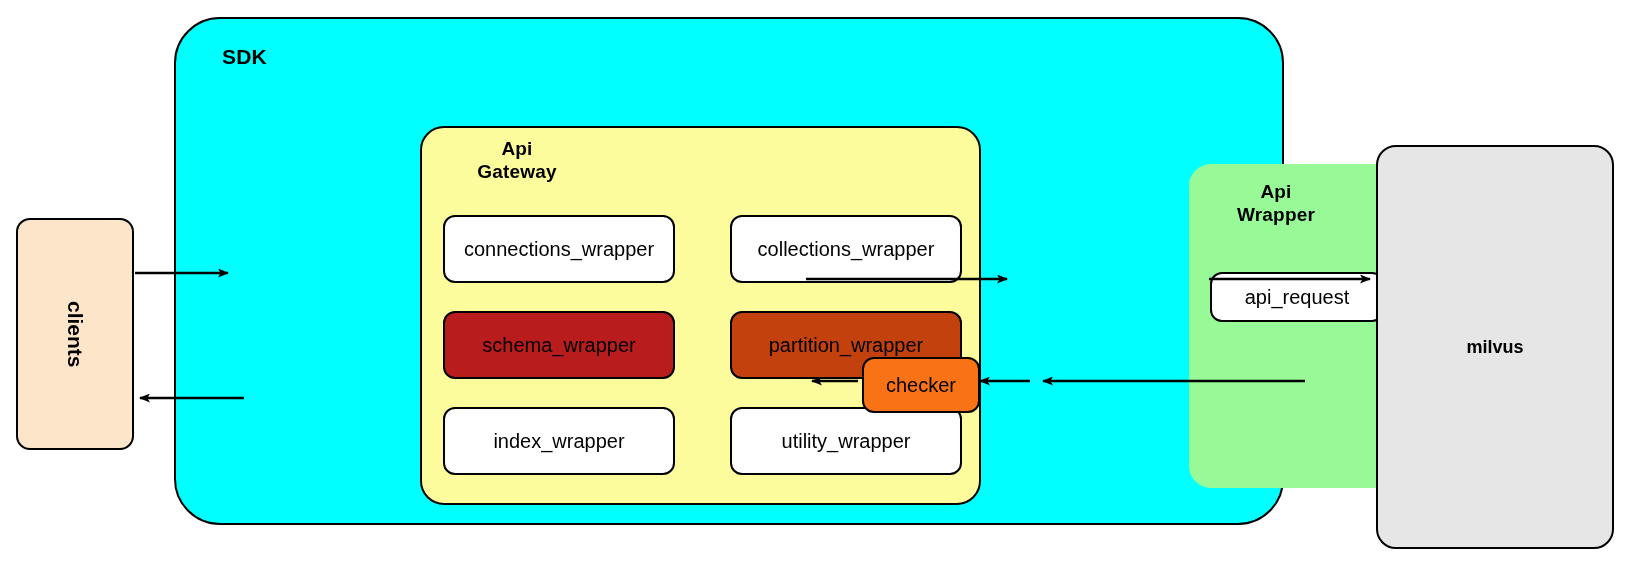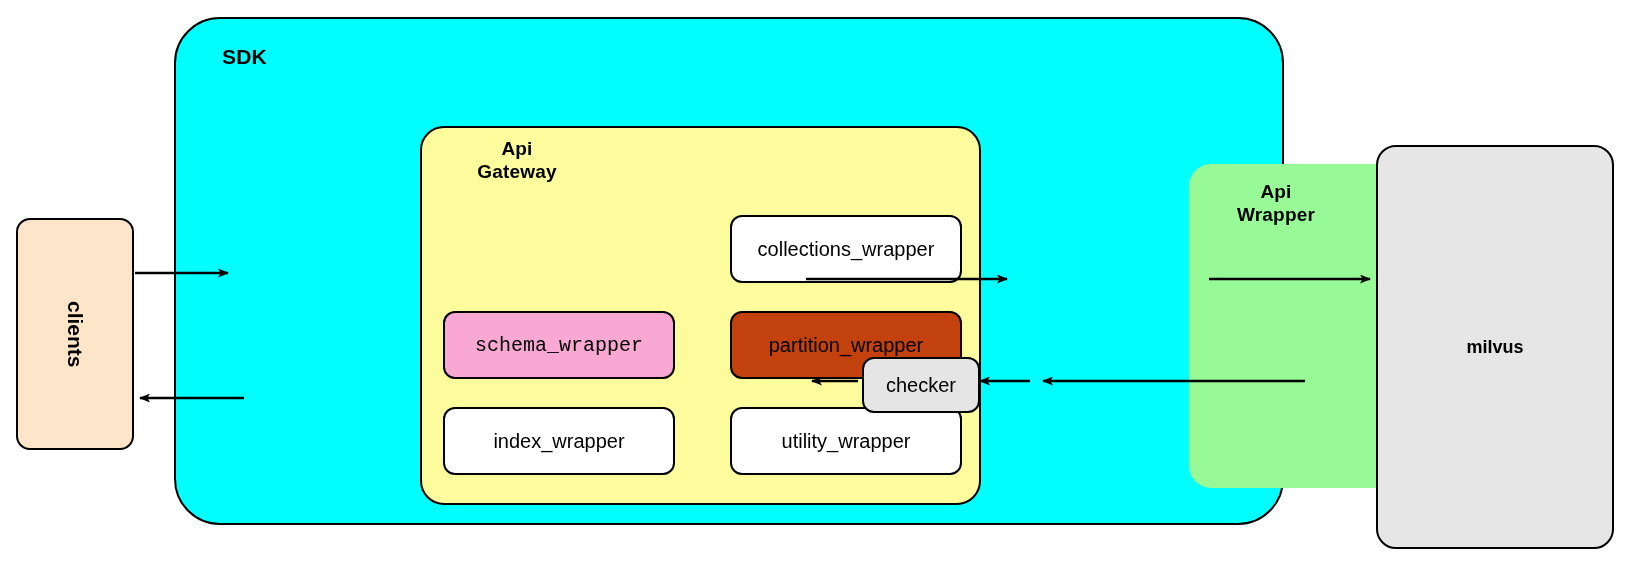--- a/index.html
+++ b/index.html
@@ -148,49 +148,55 @@
 
   <div class="node" id="sdk-container" style="--sdk-fill: #00ffff;">
     <div class="container-title">SDK</div>
 
     <div class="node" id="api-wrapper-container" style="--wrapper-fill: #fcfc9c;">
       <div class="container-title">
         <span>Api</span><br>
         <span>Gateway</span>
       </div>
 
+      <div class="node leaf-box" style="left: 21px; top: 87px; width: 232px; height: 68px; background: rgb(255, 255, 255);">
+        <span>connections_wrapper</span>
+      </div>
       <div class="node leaf-box" style="left: 308px; top: 87px; width: 232px; height: 68px; background: rgb(255, 255, 255);">
         <span>collections_wrapper</span>
       </div>
 
-      <div class="node leaf-box" style="left: 21px; top: 183px; width: 232px; height: 68px; background: #f9a8d4; font-family: Liberation Mono, monospace;">
+      <div class="node leaf-box" style="left: 21px; top: 183px; width: 232px; height: 68px; background: #b91c1c;">
         <span>schema_wrapper</span>
       </div>
       <div class="node leaf-box" style="left: 308px; top: 183px; width: 232px; height: 68px; background: #c2410c;">
         <span>partition_wrapper</span>
       </div>
 
       <div class="node leaf-box" style="left: 308px; top: 279px; width: 232px; height: 68px; background: rgb(255, 255, 255);">
         <span>utility_wrapper</span>
       </div>
       <div class="node leaf-box" style="left: 21px; top: 279px; width: 232px; height: 68px; background: rgb(255, 255, 255);">
         <span>index_wrapper</span>
       </div>
     </div>
 
-    <div class="node leaf-box" id="checker-node" style="left: 686px; top: 338px; width: 118px; height: 56px; background: #e5e5e5;">
+    <div class="node leaf-box" id="checker-node" style="left: 686px; top: 338px; width: 118px; height: 56px; background: #f97316;">
       <span>checker</span>
     </div>
 
     <div class="node" id="api-gateway-container" style="--gateway-fill: #97fa97;">
       <div class="container-title">
         <span>Api</span><br>
         <span>Wrapper</span>
       </div>
 
+      <div class="node leaf-box" style="left: 21px; top: 108px; width: 174px; height: 50px; background: rgb(255, 255, 255);">
+        <span>api_request</span>
+      </div>
     </div>
   </div>
 
   <div class="node" id="clients-node" style="--clients-fill: #fde5ca;">
     <span class="vertical-label">clients</span>
   </div>
 
   <div class="node" id="milvus-node" style="--milvus-fill: #e6e6e6;">
     <span>milvus</span>
   </div>

